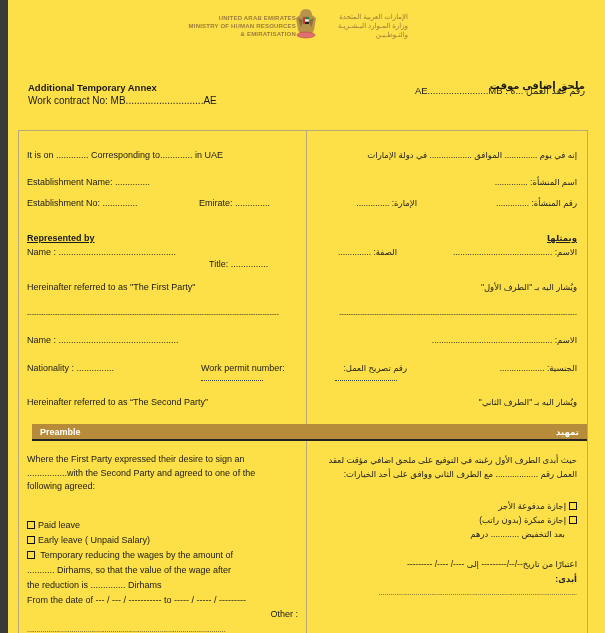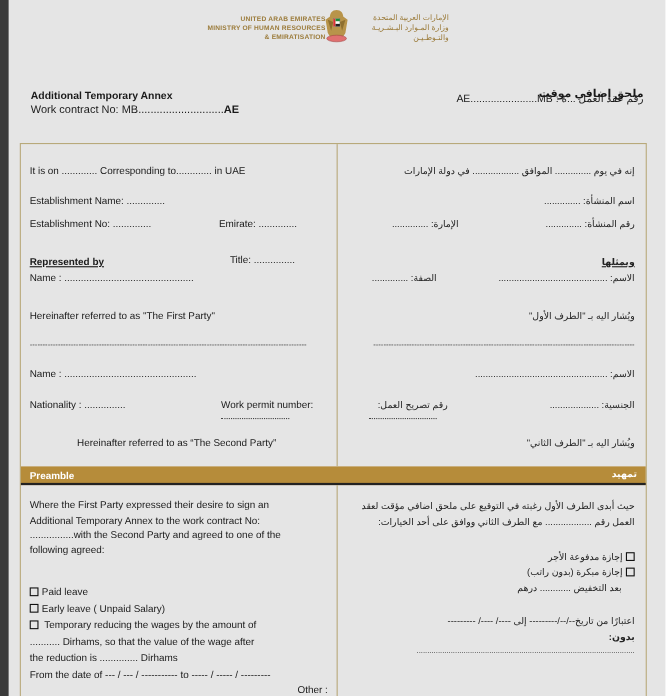--- a/index.html
+++ b/index.html
@@ -1,44 +1,44 @@
 <!DOCTYPE html>
 <html><head>
 <meta charset="utf-8">
 <style>
   * { box-sizing: border-box; margin: 0; padding: 0; }
   html, body { width: 605px; height: 633px; overflow: hidden; background: #ffffff; }
   body { font-family: "Liberation Sans", "DejaVu Sans", sans-serif; color: #1a1a1a; position: relative; }
   .left-edge { position: absolute; left: 0; top: 0; width: 8px; height: 633px; background: #3a3a3a; }
-  .page { position: absolute; left: 8px; top: 0; width: 597px; height: 633px; background: #e5e5e5; padding-left: 32px; }
+  .page { position: absolute; left: 8px; top: 0; width: 597px; height: 633px; background: #fde047; padding-left: 32px; }
 
   
   .logo-block { position: absolute; top: 8px; left: 160px; width: 300px; height: 40px; }
   .logo-en { position: absolute; right: 172px; top: 6px; text-align: right; font-size: 6px; line-height: 8px; color: #9b7b3a; font-weight: bold; letter-spacing: 0.2px; }
   .logo-ar { position: absolute; left: 150px; top: 4px; text-align: right; direction: rtl; font-size: 7px; line-height: 9px; color: #9b7b3a; width: 90px; }
   .emblem { position: absolute; left: 126px; top: 0; width: 24px; height: 32px; }
 
   .hdr-en-title { position: absolute; left: 20px; top: 82px; font-size: 9.5px; font-weight: bold; }
   .hdr-en-contract { position: absolute; left: 20px; top: 95px; font-size: 10px; }
-  .hdr-en-contract b { font-weight: bold; margin-top: 43px; }
+  .hdr-en-contract b { font-weight: normal; margin-top: 43px; }
   .hdr-ar-title { position: absolute; right: 20px; top: 80px; font-size: 10px; font-weight: bold; direction: rtl; }
   .hdr-ar-contract { position: absolute; right: 20px; top: 85px; font-size: 9.5px; direction: rtl; margin-left: 16px; }
 
   
   .form { position: absolute; left: 10px; top: 130px; width: 570px; border: 1px solid #b8a97a; }
   .row2 { display: flex; }
   .col-l { width: 288px; border-right: 1px solid #b8a97a; padding: 0 8px; position: relative; }
   .col-r { flex: 1; padding: 0 10px; position: relative; direction: rtl; text-align: right; }
   .t { font-size: 9px; line-height: 12px; white-space: nowrap; }
   .ar { font-size: 8.5px; line-height: 12px; white-space: nowrap; color: #222; }
   .u { text-decoration: underline; font-weight: bold; }
   .abs { position: absolute; }
 
   .sec1 { height: 293px; }
-  .band { background: #b68c3a; color: #fff; height: 17px; display: flex; justify-content: space-between; align-items: center; padding: 0 8px; font-size: 9px; font-weight: bold; border-bottom: 2px solid #222; }
+  .band { background: #b68c3a; color: #fff; height: 17px; display: flex; justify-content: space-between; align-items: center; padding: 0 8px; font-size: 9px; font-weight: bold; border-bottom: 2px solid #222; margin-left: 13px; }
   .band .ar-h { direction: rtl; font-size: 8.5px; }
   .sec2 { height: 200px; }
 
   .chk { display: inline-block; width: 8px; height: 8px; border: 1.5px solid #111; vertical-align: -1px; margin-right: 3px; }
   .col-r .chk { margin-right: 0; margin-left: 3px; }
   .dotline { border-bottom: 1px dotted #444; height: 1px; }
 </style>
 </head>
 <body>
 
@@ -78,28 +78,28 @@
   <div class="form">
 
     <div class="row2 sec1">
       <div class="col-l">
         <div class="t abs" style="top:18px;left:8px;">It is on .............   Corresponding to.............  in UAE</div>
         <div class="t abs" style="top:45px;left:8px;">Establishment Name: ..............</div>
         <div class="t abs" style="top:66px;left:8px;">Establishment No: ..............</div>
         <div class="t abs" style="top:66px;left:180px;">Emirate: ..............</div>
         <div class="t abs u" style="top:101px;left:8px;">Represented by</div>
         <div class="t abs" style="top:115px;left:8px;">Name : ...............................................</div>
-        <div class="t abs" style="top:99px;left:190px;">Title: ...............</div>
+        <div class="t abs" style="top:127px;left:190px;">Title: ...............</div>
         <div class="t abs" style="top:150px;left:8px;">Hereinafter referred to as "The First Party"</div>
         <div class="t abs" style="top:177px;left:8px;width:272px;overflow:hidden;font-size:7px;">------------------------------------------------------------------------------------------------------------</div>
         <div class="t abs" style="top:203px;left:8px;">Name : ................................................</div>
         <div class="t abs" style="top:231px;left:8px;">Nationality : ...............</div>
         <div class="t abs" style="top:231px;left:182px;">Work permit number:</div>
         <div class="abs dotline" style="top:249px;left:182px;width:62px;"></div>
-        <div class="t abs" style="top:265px;left:8px;margin-left:43px;">Hereinafter referred to as “The Second Party”</div>
+        <div class="t abs" style="top:265px;left:8px;">Hereinafter referred to as “The Second Party”</div>
       </div>
 
       <div class="col-r">
         <div class="ar abs" style="top:18px;right:10px;">إنه في يوم ..............  الموافق .................. في دولة الإمارات</div>
         <div class="ar abs" style="top:45px;right:10px;">اسم المنشأة: ..............</div>
         <div class="ar abs" style="top:66px;right:10px;">رقم المنشأة: ..............</div>
         <div class="ar abs" style="top:66px;right:170px;">الإمارة: ..............</div>
         <div class="ar abs u" style="top:101px;right:10px;">ويمثلها</div>
         <div class="ar abs" style="top:115px;right:10px;">الاسم: ..........................................</div>
         <div class="ar abs" style="top:115px;right:190px;">الصفة: ..............</div>
@@ -115,21 +115,20 @@
 
     <div class="band">
       <span>Preamble</span>
       <span class="ar-h">تمهيد</span>
     </div>
 
     <div class="row2 sec2">
       <div class="col-l" style="padding-top:12px;">
         <div class="t" style="line-height:13.5px;">
           <div>Where the First Party expressed their desire to sign an</div>
-          <div>Additional Temporary Annex to the work contract No:</div>
           <div>................with the Second Party and agreed to one of the</div>
           <div>following agreed:</div>
         </div>
         <div class="t" style="line-height:15px;margin-top:24px;">
           <span class="chk"></span><span>Paid leave</span>
         </div>
         <div class="t" style="line-height:15px;">
           <span class="chk"></span><span>Early leave  ( Unpaid Salary)</span>
         </div>
         <div class="t" style="line-height:15px;">
@@ -150,18 +149,18 @@
         <div style="height:18px;"></div>
         <div class="ar" style="line-height:14px;">
           <span class="chk"></span><span>إجازة مدفوعة الأجر</span>
         </div>
         <div class="ar" style="line-height:14px;">
           <span class="chk"></span><span>إجازة مبكرة (بدون راتب)</span>
         </div>
         <div class="ar" style="line-height:14px;padding-right:12px;">بعد التخفيض ............ درهم</div>
         <div style="height:16px;"></div>
         <div class="ar" style="line-height:14px;">اعتبارًا من تاريخ--/--/--------- إلى ----/ ----/ ---------</div>
-        <div class="ar" style="line-height:16px;font-weight:bold;">بدون:</div>
+        <div class="ar" style="line-height:16px;font-weight:bold;">أبدى:</div>
         <div class="ar" style="line-height:12px;font-size:7px;overflow:hidden;width:250px;">......................................................................................................</div>
       </div>
     </div>
   </div>
 </div>
 
 </body></html>

